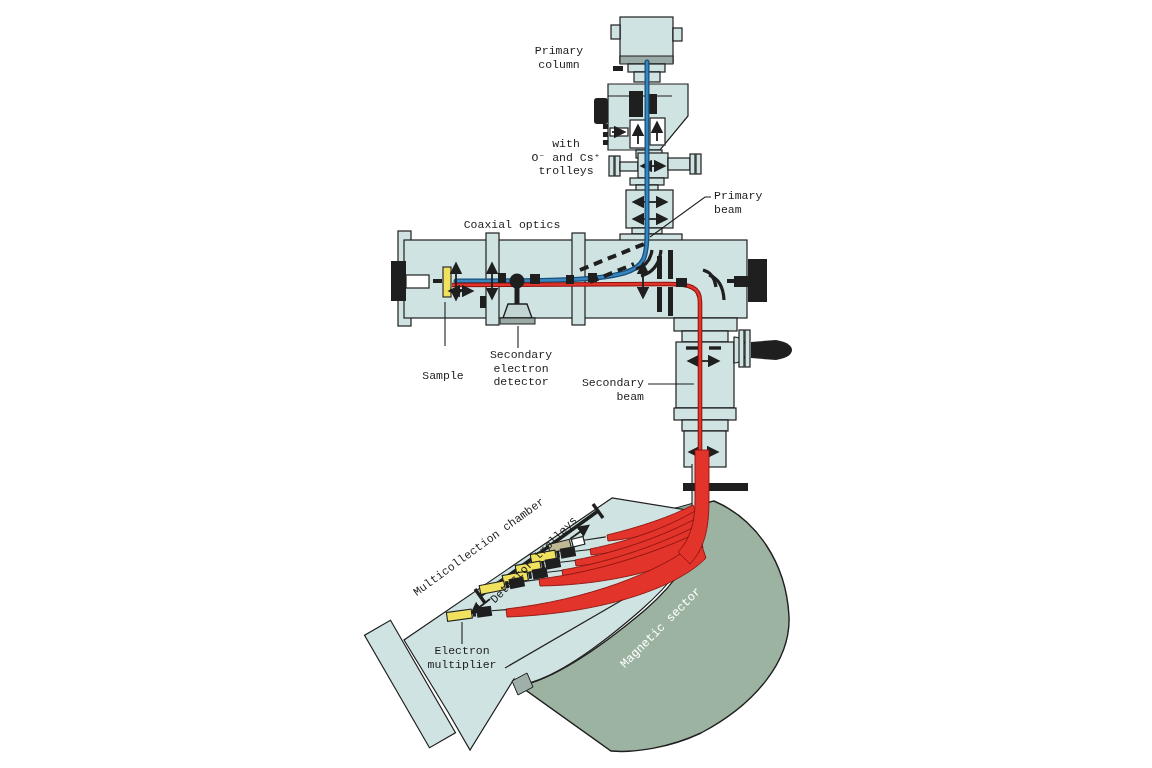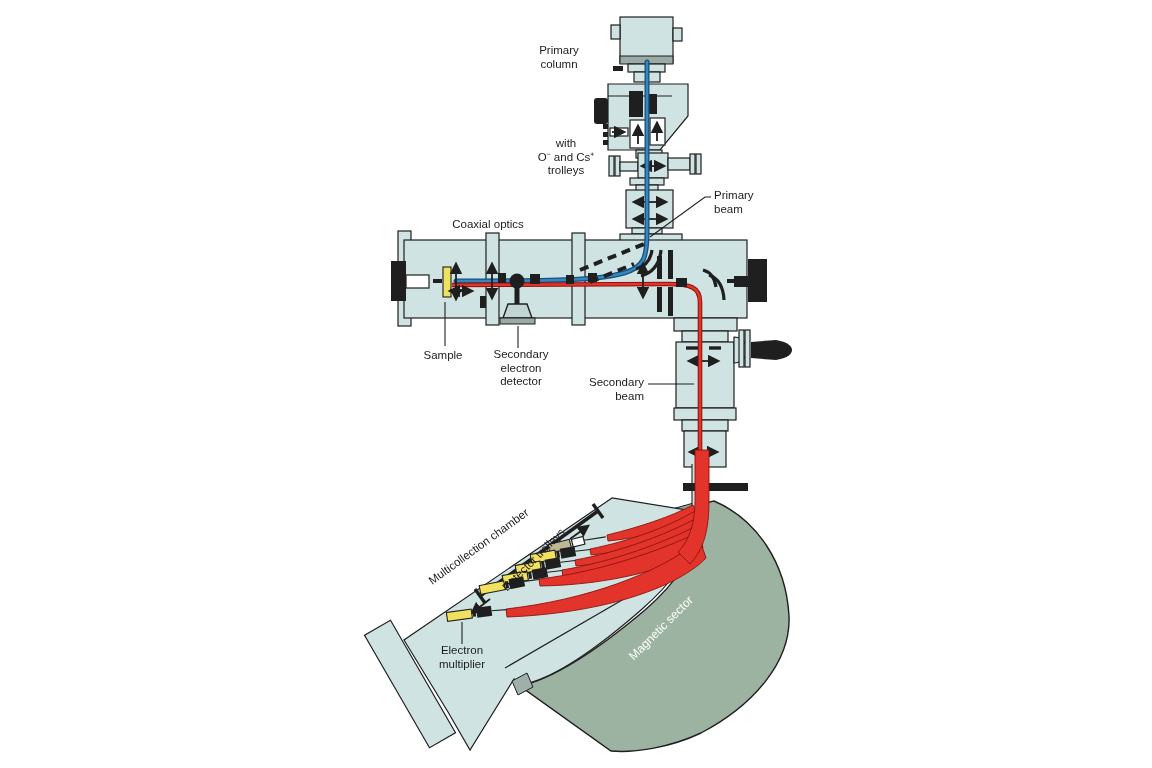--- a/index.html
+++ b/index.html
@@ -1,17 +1,17 @@
 <!DOCTYPE html>
 <html style="--body: #cfe4e2; --line: #1f1f1f; --gray: #9aaaa7; --magnet: #9cb3a1; --magnetDark: #8ba394; --blue: #3786bd; --blueDark: #17517e; --red: #e2342b; --redDark: #8c130d; --sampleYellow: #f0e15e; --trolleyTan: #bfb894;"><head>
 <meta charset="utf-8">
 <style>
   html,body{margin:0;padding:0;background:#fff;}
   #stage{position:relative;width:1152px;height:768px;background:#fff;overflow:hidden;
-         font-family:Liberation Sans, sans-serif;}
+         font-family:Liberation Mono, monospace;}
   svg{position:absolute;left:0;top:0;}
   .metal{fill:var(--body,#cfe4e2);stroke:var(--line,#1f1f1f);stroke-width:1.2;}
   .blk{fill:var(--line,#1f1f1f);stroke:none;}
   .wht{fill:#ffffff;stroke:var(--line,#1f1f1f);stroke-width:1.2;}
   .grayp{fill:var(--gray,#9aaaa7);stroke:var(--line,#1f1f1f);stroke-width:1;}
   .ltgray{fill:#c2d5d2;stroke:var(--line,#1f1f1f);stroke-width:1.4;}
   .greenp{fill:var(--magnet,#9cb3a1);stroke:var(--line,#1f1f1f);stroke-width:1.4;}
   .greend{fill:var(--magnetDark,#8ba394);stroke:var(--line,#1f1f1f);stroke-width:1;}
   .tabp{fill:#9fb0aa;stroke:var(--line,#1f1f1f);stroke-width:1;}
   .yellowp{fill:var(--sampleYellow,#f0e15e);stroke:var(--line,#1f1f1f);stroke-width:1.1;}
@@ -240,22 +240,22 @@
   </g>
 </svg>
 
 <div class="lbl" style="left:559px;top:58px">Primary
 column</div>
 <div class="lbl" style="left:566px;top:157px">with
 O⁻ and Cs⁺
 trolleys</div>
 <div class="lbl left" style="left:714px;top:203px">Primary
 beam</div>
-<div class="lbl" style="left:488px;top:225px">Coaxial optics</div>
-<div class="lbl" style="left:443px;top:356px">Sample</div>
+<div class="lbl" style="left:512px;top:225px">Coaxial optics</div>
+<div class="lbl" style="left:443px;top:376px">Sample</div>
 <div class="lbl" style="left:521px;top:368px">Secondary
 electron
 detector</div>
 <div class="lbl right" style="left:644px;top:390px">Secondary
 beam</div>
 <div class="lbl rot36" style="left:479px;top:547px">Multicollection chamber</div>
 <div class="lbl rot45" style="left:534px;top:560px">Detector trolleys</div>
 <div class="lbl" style="left:462px;top:658px">Electron
 multiplier</div>
 <div class="lbl rot45 white" style="left:661px;top:628px">Magnetic sector</div>

